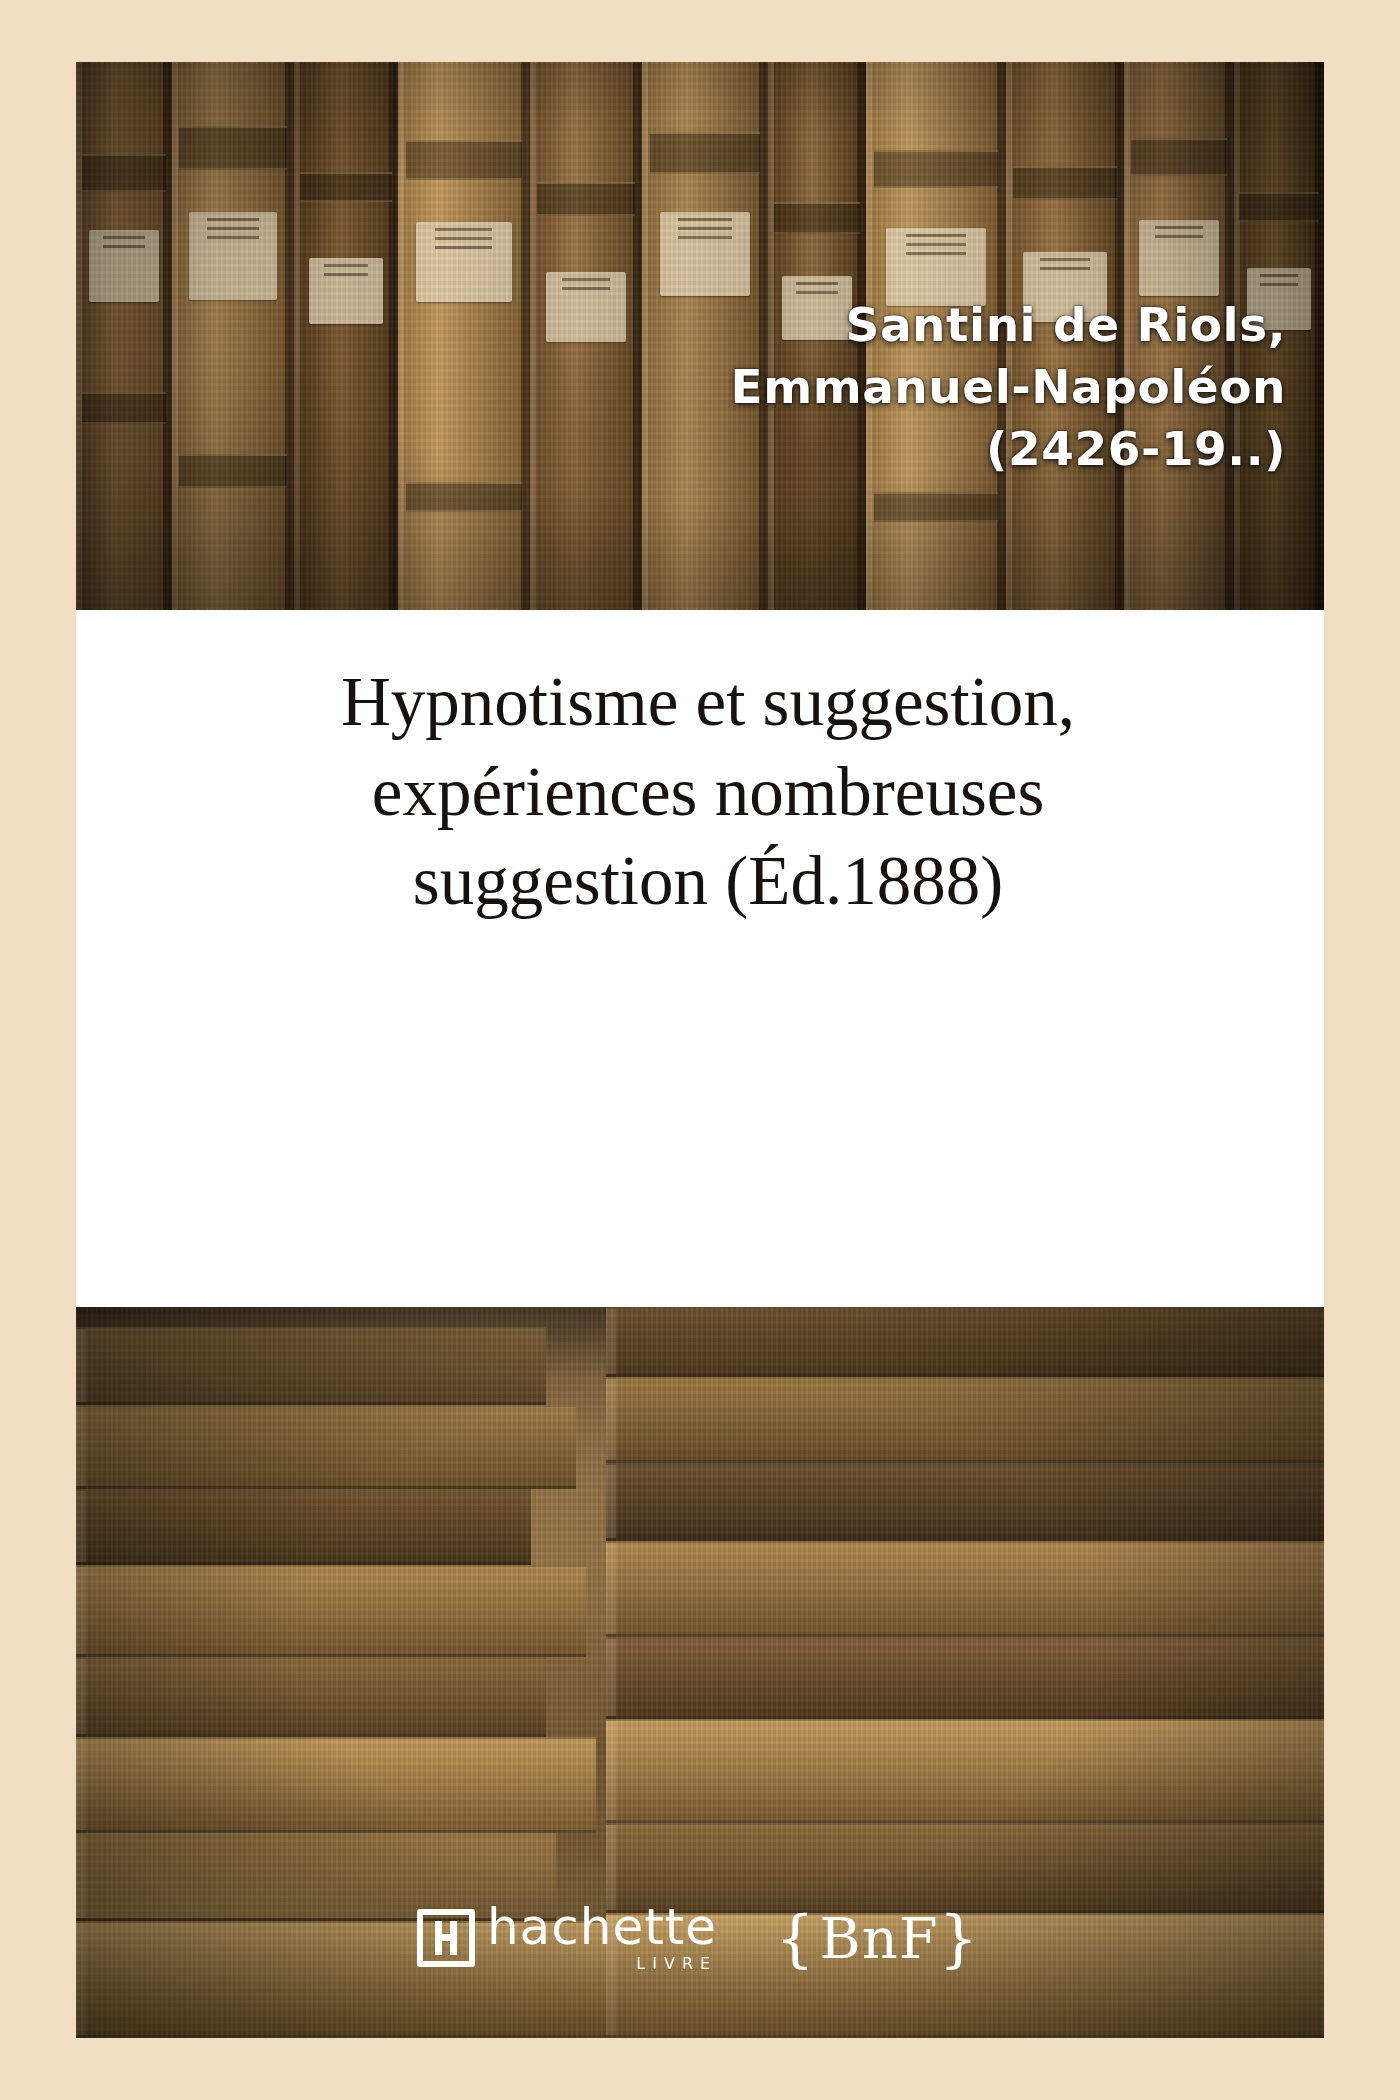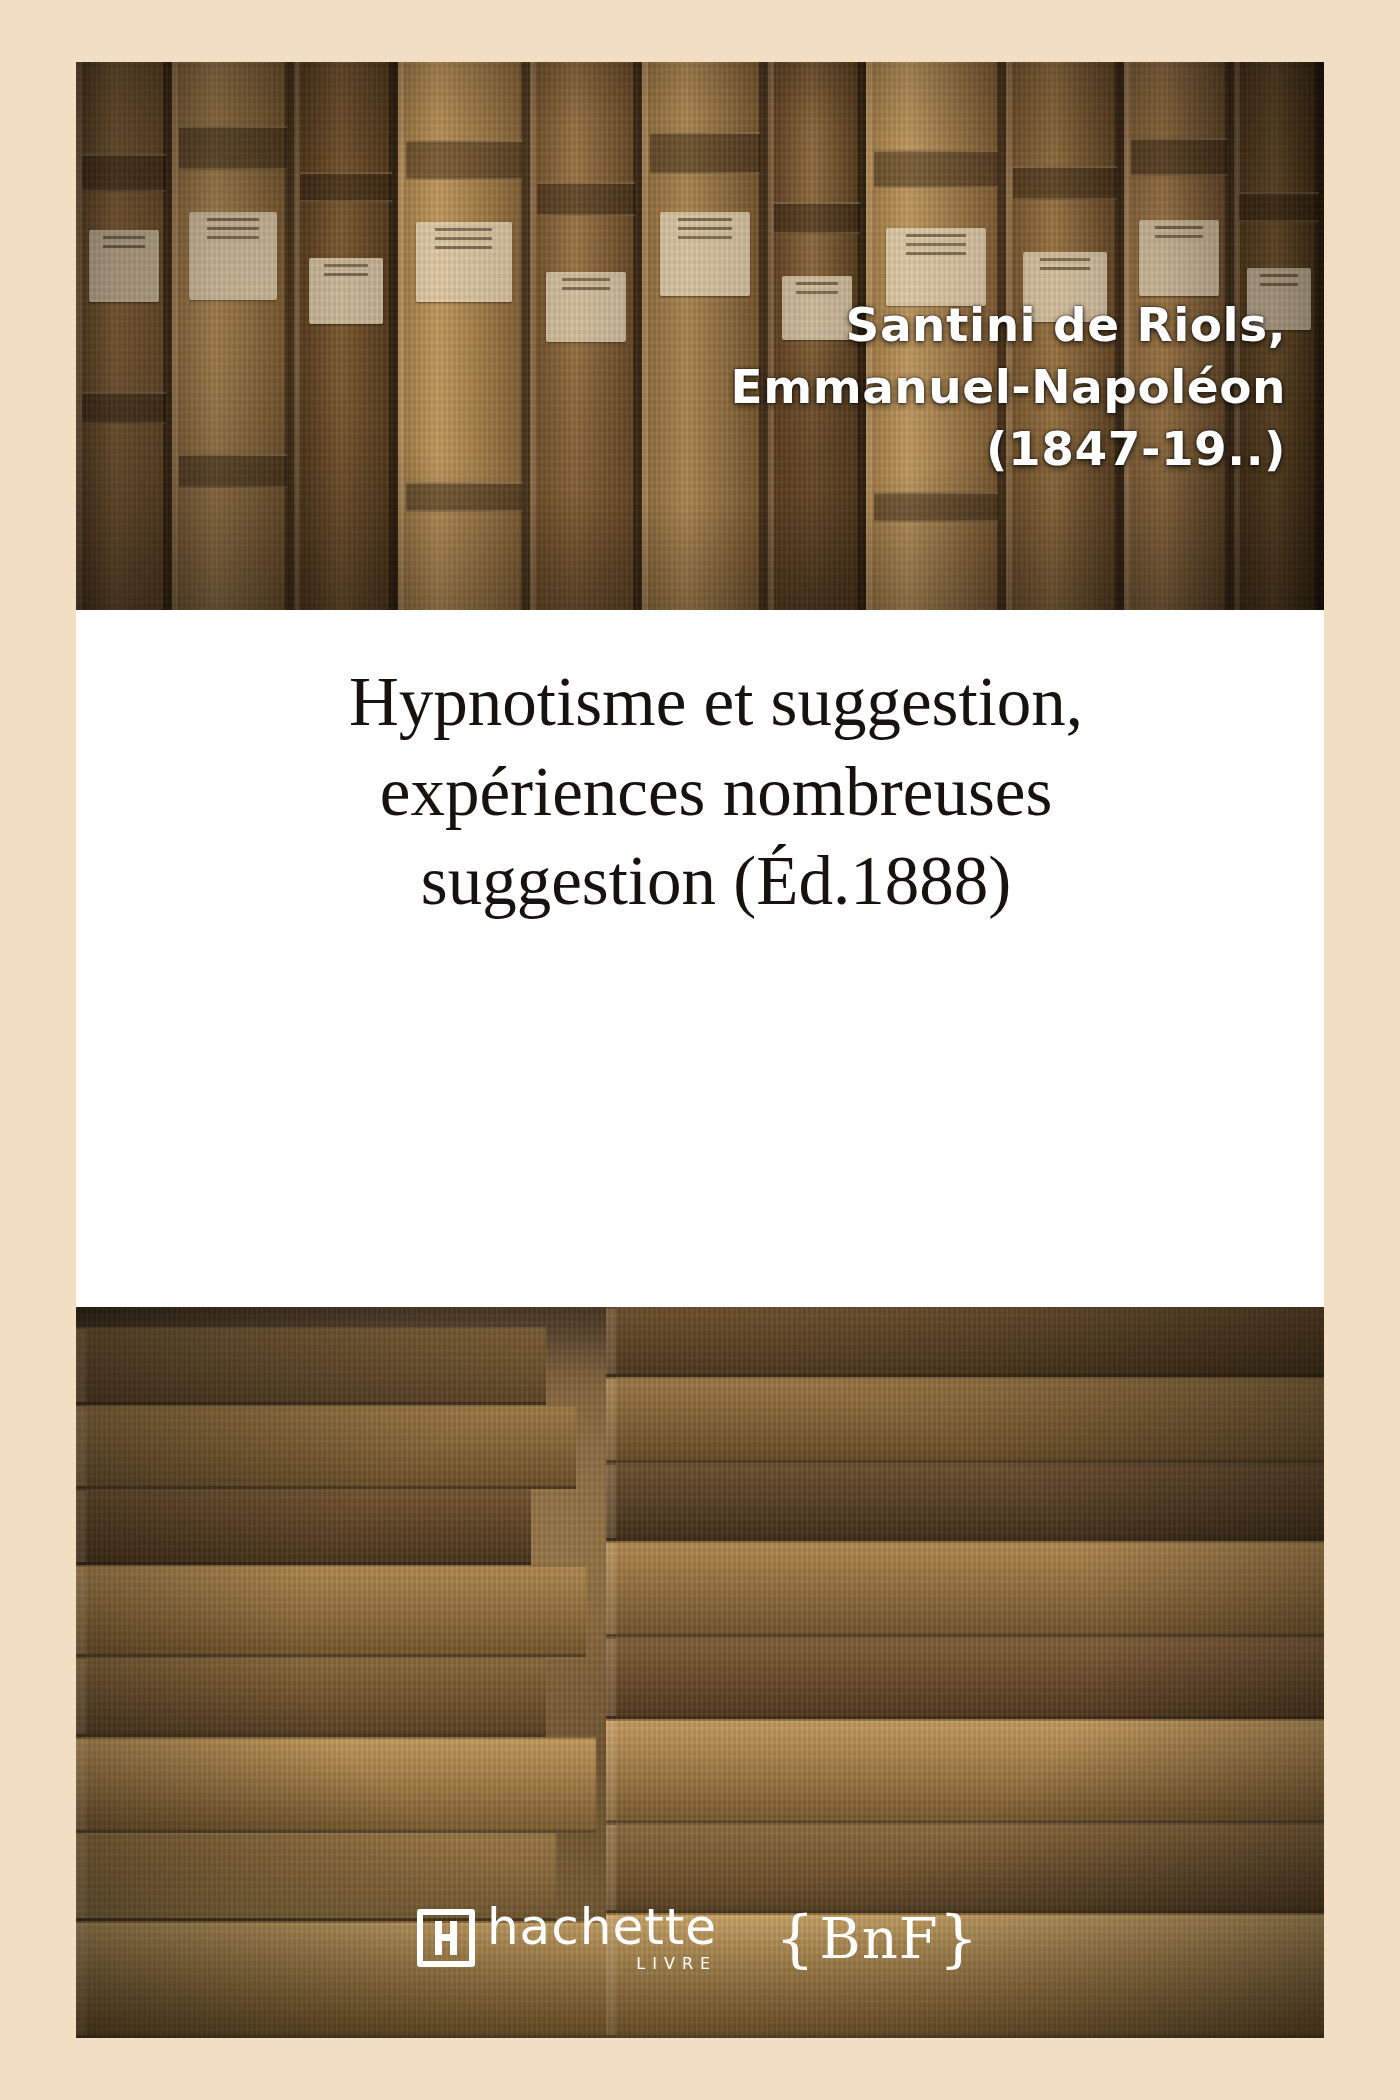--- a/index.html
+++ b/index.html
@@ -147,21 +147,21 @@
     font-size: 47px;
     line-height: 1.32;
     letter-spacing: 0.5px;
     text-shadow: 0 2px 6px rgba(0,0,0,0.75), 0 0 2px rgba(0,0,0,0.9);
   }
   .author span { display: block; }
 
   
   .title-area {
     position: absolute;
-    left: 16px;
+    left: 8px;
     top: 548px;
     width: 1248px;
     height: 697px;
     background: #ffffff;
   }
   .title {
     position: absolute;
     left: 60px;
     right: 60px;
     top: 48px;
@@ -367,21 +367,21 @@
             <i class="ln"></i>
             <i class="ln"></i>
           </div>
       </div>
 
       <div class="grain"></div>
       <div class="vignette"></div>
 
       <div class="author">
         <span>Santini de Riols,</span>
-        <span>Emmanuel-Napoléon (1847-19..)</span>
+        <span>Emmanuel-Napoléon (2426-19..)</span>
       </div>
     </div>
 
     <div class="title-area">
       <div class="title">
         <span>Hypnotisme et suggestion,</span>
         <span>expériences nombreuses</span>
         <span>suggestion (Éd.1888)</span>
       </div>
     </div>

